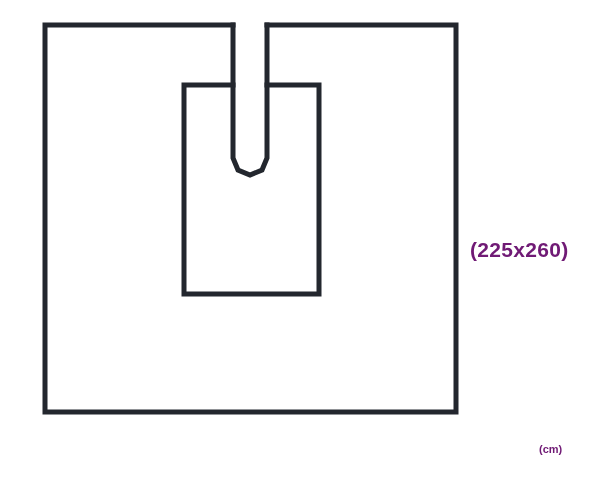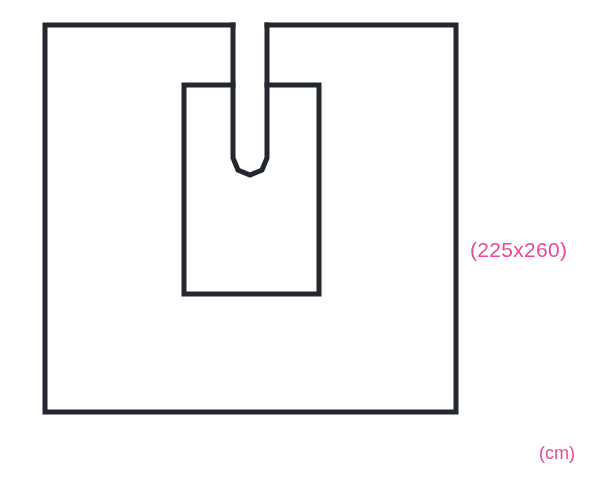--- a/index.html
+++ b/index.html
@@ -1,26 +1,26 @@
 <!DOCTYPE html>
 <html><head>
   <meta charset="utf-8">
   <style>
     html, body { margin: 0; padding: 0; background: #ffffff; }
     body { width: 600px; height: 502px; position: relative; overflow: hidden; }
     #diagram { position: absolute; left: 0; top: 0; }
     .label {
       position: absolute;
       font-family: "Liberation Sans", sans-serif;
-      font-weight: normal;
-      color: #ec4899;
+      font-weight: bold;
+      color: #701a75;
       white-space: nowrap;
     }
     #dims-label { left: 470px; top: 238px; font-size: 21px; letter-spacing: 0.3px; }
-    #unit-label { left: 539px; top: 443px; font-size: 18px; }
+    #unit-label { left: 539px; top: 443px; font-size: 11px; }
   </style>
 </head>
 <body>
 
 <svg id="diagram" width="600" height="502" viewBox="0 0 600 502" xmlns="http://www.w3.org/2000/svg">
   <g fill="none" stroke="#23272e" stroke-width="5" stroke-linejoin="miter" stroke-linecap="square">
 
     <path d="M 233 25 L 45 25 L 45 412 L 456 412 L 456 25 L 267 25"></path>
 
     <path d="M 233 85 L 184 85 L 184 294 L 319 294 L 319 85 L 267 85"></path>

